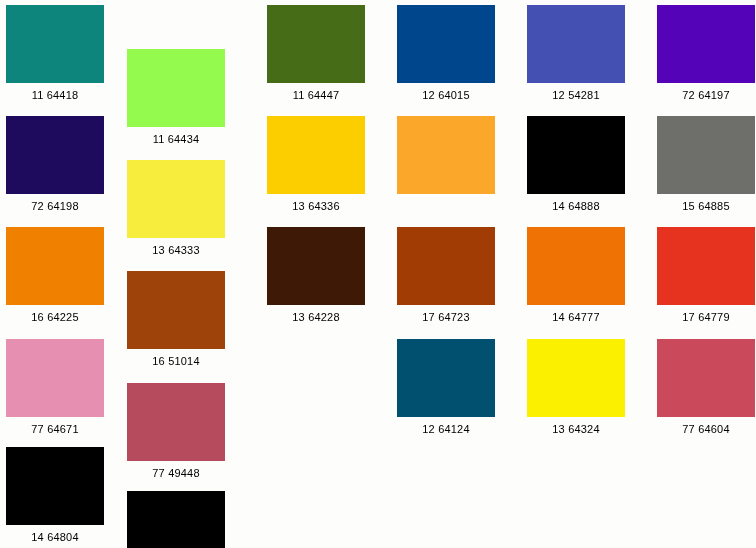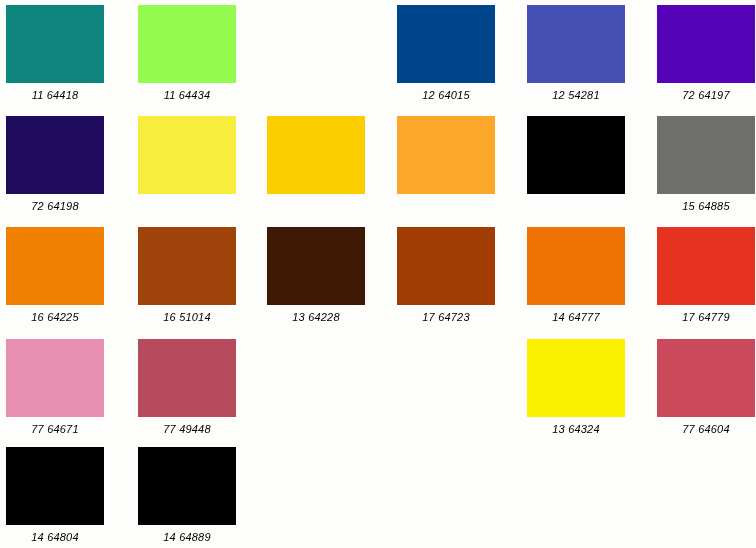--- a/index.html
+++ b/index.html
@@ -37,71 +37,78 @@
     font-family: "Liberation Sans", sans-serif;
     font-size: 11px;
     line-height: 14px;
     color: #000000;
     margin-top: 5px;
     letter-spacing: 0.2px;
     white-space: pre;
   }
   
   .col-0 { left: -6px; }
-  .col-1 { left: 126px; }
+  .col-1 { left: 115px; margin-top: 44px; }
   .col-2 { left: 255px; }
   .col-3 { left: 385px; }
   .col-4 { left: 515px; }
   .col-5 { left: 645px; }
   
   .row-0 { top: 5px; }
   .row-1 { top: 116px; }
   .row-2 { top: 227px; }
   .row-3 { top: 339px; }
   .row-4 { top: 447px; }
 </style>
 </head>
 <body style="background: rgb(253, 253, 251);">
 
-<div id="palette-grid" style="background: rgb(253, 253, 251); font-style: italic;">
+<div id="palette-grid" style="background: rgb(253, 253, 251);">
     <div class="swatch-cell col-0 row-0">
       <div class="swatch-chip" style="background-color: rgb(13, 133, 124);"></div>
       <span class="swatch-label">11 64418</span>
     </div>
     <div class="swatch-cell col-1 row-0">
       <div class="swatch-chip" style="background-color: rgb(149, 250, 78);"></div>
       <span class="swatch-label">11 64434</span>
+    </div>
+    <div class="swatch-cell col-2 row-0">
+      <div class="swatch-chip" style="background-color: rgb(71, 108, 24);"></div>
+      <span class="swatch-label">11 64447</span>
     </div>
     <div class="swatch-cell col-3 row-0">
       <div class="swatch-chip" style="background-color: rgb(0, 70, 140);"></div>
       <span class="swatch-label">12 64015</span>
     </div>
     <div class="swatch-cell col-4 row-0">
       <div class="swatch-chip" style="background-color: rgb(69, 81, 178);"></div>
       <span class="swatch-label">12 54281</span>
     </div>
     <div class="swatch-cell col-5 row-0">
       <div class="swatch-chip" style="background-color: rgb(85, 3, 184);"></div>
       <span class="swatch-label">72 64197</span>
     </div>
     <div class="swatch-cell col-0 row-1">
       <div class="swatch-chip" style="background-color: rgb(30, 11, 94);"></div>
       <span class="swatch-label">72 64198</span>
     </div>
     <div class="swatch-cell col-1 row-1">
       <div class="swatch-chip" style="background-color: rgb(247, 237, 60);"></div>
+      <span class="swatch-label">13 64333</span>
     </div>
     <div class="swatch-cell col-2 row-1">
       <div class="swatch-chip" style="background-color: rgb(252, 206, 0);"></div>
+      <span class="swatch-label">13 64336</span>
     </div>
     <div class="swatch-cell col-3 row-1">
       <div class="swatch-chip" style="background-color: rgb(251, 167, 42);"></div>
     </div>
     <div class="swatch-cell col-4 row-1">
       <div class="swatch-chip" style="background-color: rgb(0, 0, 0);"></div>
+      <span class="swatch-label">14 64888</span>
     </div>
     <div class="swatch-cell col-5 row-1">
       <div class="swatch-chip" style="background-color: rgb(110, 110, 107);"></div>
       <span class="swatch-label">15 64885</span>
     </div>
     <div class="swatch-cell col-0 row-2">
       <div class="swatch-chip" style="background-color: rgb(240, 128, 0);"></div>
       <span class="swatch-label">16 64225</span>
     </div>
     <div class="swatch-cell col-1 row-2">
@@ -125,20 +132,24 @@
       <span class="swatch-label">17 64779</span>
     </div>
     <div class="swatch-cell col-0 row-3">
       <div class="swatch-chip" style="background-color: rgb(231, 143, 176);"></div>
       <span class="swatch-label">77 64671</span>
     </div>
     <div class="swatch-cell col-1 row-3">
       <div class="swatch-chip" style="background-color: rgb(181, 75, 92);"></div>
       <span class="swatch-label">77 49448</span>
     </div>
+    <div class="swatch-cell col-3 row-3">
+      <div class="swatch-chip" style="background-color: rgb(2, 80, 111);"></div>
+      <span class="swatch-label">12 64124</span>
+    </div>
     <div class="swatch-cell col-4 row-3">
       <div class="swatch-chip" style="background-color: rgb(250, 240, 0);"></div>
       <span class="swatch-label">13 64324</span>
     </div>
     <div class="swatch-cell col-5 row-3">
       <div class="swatch-chip" style="background-color: rgb(202, 74, 92);"></div>
       <span class="swatch-label">77 64604</span>
     </div>
     <div class="swatch-cell col-0 row-4">
       <div class="swatch-chip" style="background-color: rgb(0, 0, 0);"></div>

